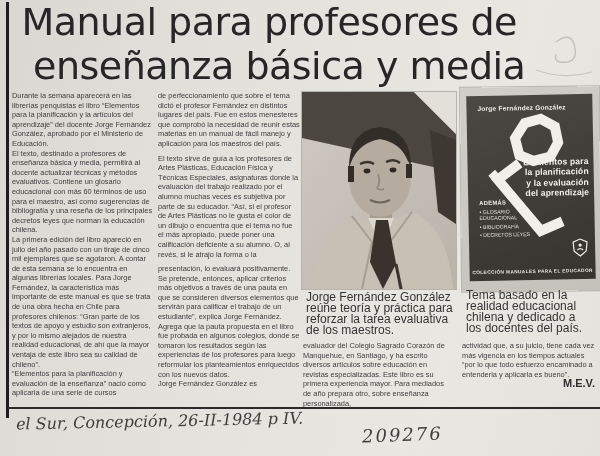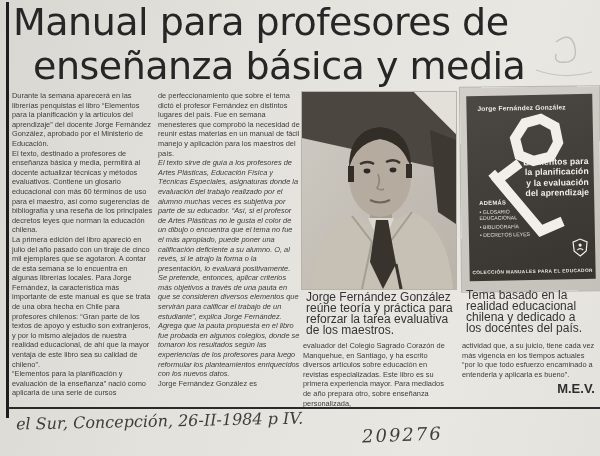--- a/index.html
+++ b/index.html
@@ -7,32 +7,32 @@
   .page{
     position:relative;width:600px;height:456px;
     background:linear-gradient(105deg,#d9d7d2 0%,#e3e1dc 35%,#e9e7e2 75%,#e4e2dd 100%);
     font-family:"Liberation Sans",sans-serif;color:#383838;
   }
   .left-rule{position:absolute;left:6px;top:2px;width:3px;height:416px;background:#1d1d1d;}
   .bottom-rule{position:absolute;left:8px;top:407px;width:592px;height:2px;background:#2a2a2a;}
 
   .headline{position:absolute;left:13px;top:0px;margin:0;
     font-family:"DejaVu Sans",sans-serif;font-weight:400;font-size:38px;line-height:44px;
-    color:#262626;letter-spacing:-0.5px;}
+    color:#262626;letter-spacing:-0.5px;text-align:center;}
   .headline .hl{display:block;white-space:nowrap;}
   .headline .hl2{margin-left:-6px;padding-left:26px;}
 
   .col{position:absolute;font-size:7.4px;line-height:9.6px;color:#3c3c3c;}
   .col p{margin:0;}
-  .col p.pgap{font-style:italic;}
+  .col p.pgap{margin-top:5px;}
   .col1{left:12px;top:91px;width:141px;}
   .col2{left:158px;top:91px;width:142px;}
   .col3{left:303px;top:341px;width:151px;}
   .col4{left:462px;top:341px;width:133px;}
-  .byline{margin-top:5px;text-align:right;font-weight:bold;font-size:13px;color:#2e2e2e;}
+  .byline{text-align:right;font-weight:bold;font-size:11px;color:#2e2e2e;}
 
   .caption{position:absolute;font-size:12px;line-height:11px;color:#343434;}
   .cap1{left:306px;top:292px;width:148px;}
   .cap2{left:466px;top:290px;width:127px;}
 
   .photo{position:absolute;left:302px;top:92px;width:154px;height:197px;
     box-shadow:0 0 0 1px #b6b2ac;background:#c9c4bd;}
   .photo svg{display:block;width:100%;height:100%;}
 
   .bookwrap{position:absolute;left:461px;top:87px;width:139px;height:204px;
@@ -78,21 +78,21 @@
   </svg>
 
   <div class="col col1">
     <p>Durante la semana aparecerá en las librerías penquistas el libro “Elementos para la planificación y la artículos del aprendizaje” del docente Jorge Fernández González, aprobado por el Ministerio de Educación.</p>
     <p>El texto, destinado a profesores de enseñanza básica y media, permitirá al docente actualizar técnicas y métodos evaluativos. Contiene un glosario educacional con más 60 términos de uso para el maestro, así como sugerencias de bibliografía y una reseña de los principales decretos leyes que norman la educación chilena.</p>
     <p>La primera edición del libro apareció en julio del año pasado con un tiraje de cinco mil ejemplares que se agotaron. A contar de esta semana se lo encuentra en algunas librerías locales. Para Jorge Fernández, la característica más importante de este manual es que se trata de una obra hecha en Chile para profesores chilenos: “Gran parte de los textos de apoyo y estudio son extranjeros, y por lo mismo alejados de nuestra realidad educacional, de ahí que la mayor ventaja de este libro sea su calidad de chileno”.</p>
     <p>“Elementos para la planificación y evaluación de la enseñanza” nació como aplicarla de una serie de cursos</p>
   </div>
 
   <div class="col col2">
-    <p>de perfeccionamiento que sobre el tema dictó el profesor Fernández en distintos lugares del país. Fue en semana menesteres que comprobó la necesidad de reunir estas materias en un manual de fácil manejo y aplicación para los maestros del país.</p>
+    <p>de perfeccionamiento que sobre el tema dictó el profesor Fernández en distintos lugares del país. Fue en estos menesteres que comprobó la necesidad de reunir estas materias en un manual de fácil manejo y aplicación para los maestros del país.</p>
     <p class="pgap">El texto sirve de guía a los profesores de Artes Plásticas, Educación Física y Técnicas Especiales, asignaturas donde la evaluación del trabajo realizado por el alumno muchas veces es subjetiva por parte de su educador. “Así, si el profesor de Artes Plásticas no le gusta el color de un dibujo o encuentra que el tema no fue el más apropiado, puede poner una calificación deficiente a su alumno. O, al revés, si le atrajo la forma o la</p>
     <p class="pgap">presentación, lo evaluará positivamente. Se pretende, entonces, aplicar criterios más objetivos a través de una pauta en que se consideren diversos elementos que servirán para calificar el trabajo de un estudiante”, explica Jorge Fernández. Agrega que la pauta propuesta en el libro fue probada en algunos colegios, donde se tomaron los resultados según las experiencias de los profesores para luego reformular los planteamientos enriquecidos con los nuevos datos.</p>
     <p>Jorge Fernández González es</p>
   </div>
 
   <div class="photo">
     <svg viewBox="0 0 154 197">
       <defs>
         <linearGradient id="bgful" x1="0" y1="0" x2="1" y2="1">
           <stop offset="0" stop-color="#cfcac3"></stop>

